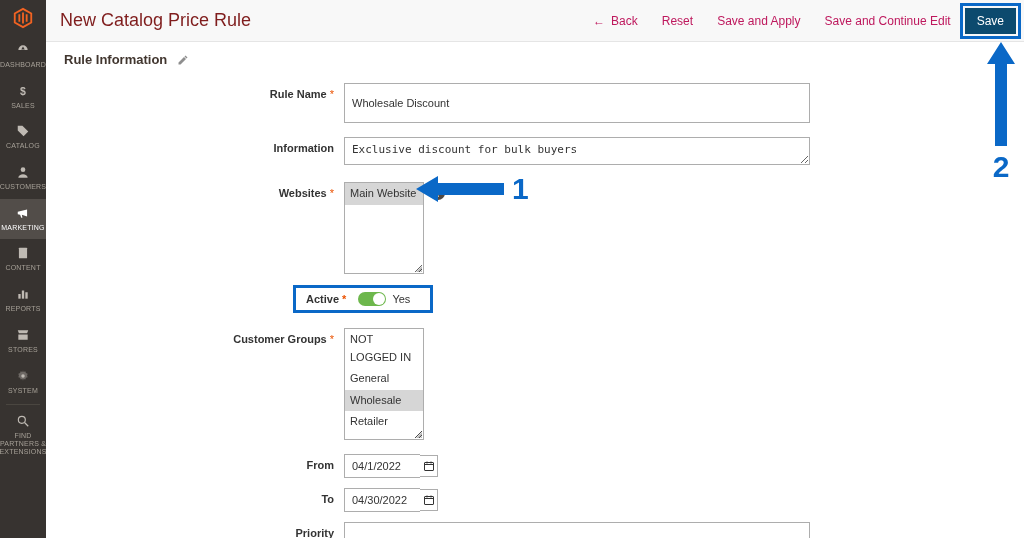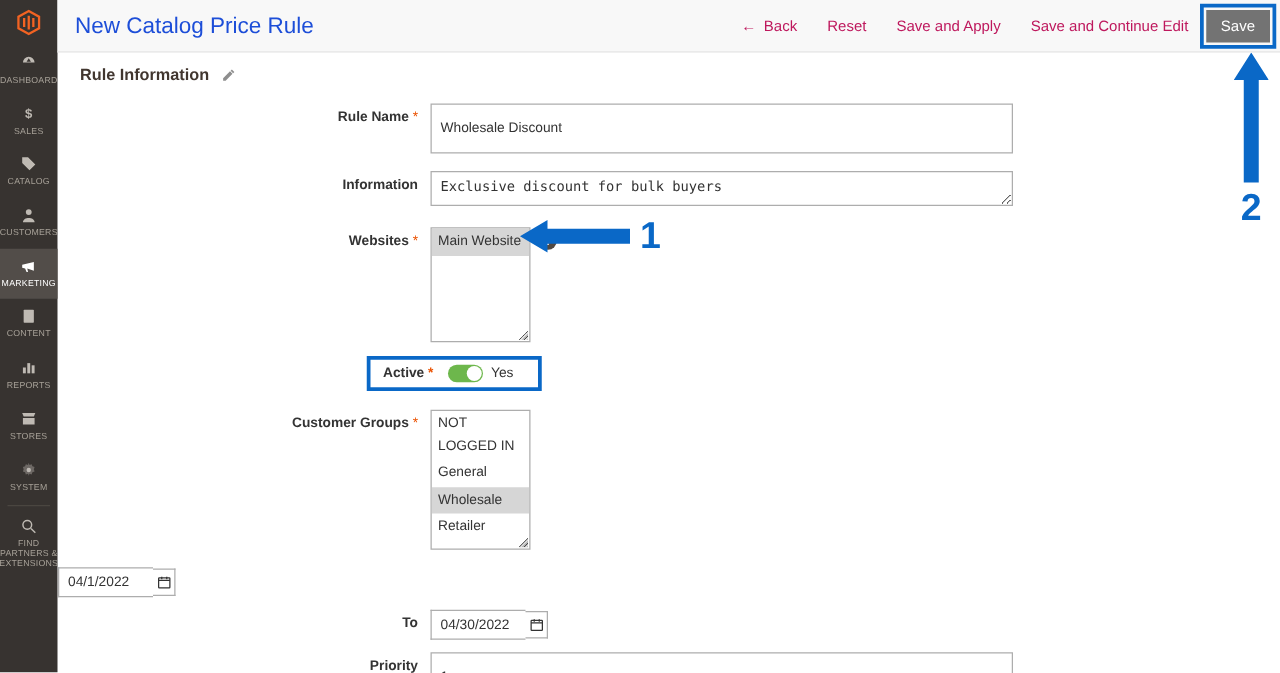--- a/index.html
+++ b/index.html
@@ -15,25 +15,25 @@
   .side-item .ico { width: 16px; height: 16px; margin-bottom: 3px; display:flex; align-items:center; justify-content:center; color:#bfbab3; }
   .side-item.active .ico { color:#fff; }
   .side-item .lbl { font-size: 7px; letter-spacing: .2px; }
   .side-sep { height: 1px; background:#4a4640; margin: 2px 6px; }
 
   
   .main { flex:1; display:flex; flex-direction:column; }
 
   
   .pagehead { height: 42px; border-bottom: 1px solid #e5e5e5; background:#f8f8f8; display:flex; align-items:center; padding: 0 6px 0 14px; }
-  .pagehead h1 { font-size: 18px; font-weight: 400; color:#1d4ed8; flex:0 0 auto; }
+  .pagehead h1 { font-size: 18px; font-weight: 400; color:#7f1d1d; flex:0 0 auto; }
   .pagehead .spacer { flex:1; }
   .hbtn { background:none; border:none; font-size:12px; color:#be185d; padding: 6px 12px; cursor:pointer; }
   .hbtn.back::before { content: "\2190"; margin-right:6px; }
-  .btn-save { background:#737373; color:#fff; border:none; font-size:12px; padding:6px 12px; cursor:pointer; }
+  .btn-save { background:#0c4a6e; color:#fff; border:none; font-size:12px; padding:6px 12px; cursor:pointer; }
   .save-wrap { outline:3px solid #0a68c7; padding:2px; }
 
   
   .section-title { display:flex; align-items:center; gap:10px; padding: 10px 0 10px 18px; font-size:13px; font-weight:700; color:#41362f; }
   .pencil-icon { width:12px; height:12px; color:#8e8e8e; }
 
   
   .form-wrap { padding: 6px 0 0 0; overflow:auto; flex:1; }
   .form-row { display:flex; align-items:flex-start; margin-bottom: 14px; }
   .form-row.tight { margin-bottom: 10px; }
@@ -232,20 +232,21 @@
         <div class="multisel" style="height:112px;">
           <div class="opt">NOT LOGGED IN</div>
           <div class="opt">General</div>
           <div class="opt sel">Wholesale</div>
           <div class="opt">Retailer</div>
         </div>
       </div>
     </div>
 
     <div class="form-row tight">
+      <div class="label">From</div>
       <div class="field date-wrap">
         <input class="txt small" style="height: 24px; border-right: none;" value="04/1/2022">
         <span class="cal-icon">
           <svg width="12" height="12" viewBox="0 0 24 24" fill="none" stroke="#333" stroke-width="2">
               <rect x="3" y="5" width="18" height="16" rx="1"></rect>
               <line x1="3" y1="9" x2="21" y2="9"></line>
               <line x1="8" y1="3" x2="8" y2="7"></line>
               <line x1="16" y1="3" x2="16" y2="7"></line>
             </svg>
         </span>

